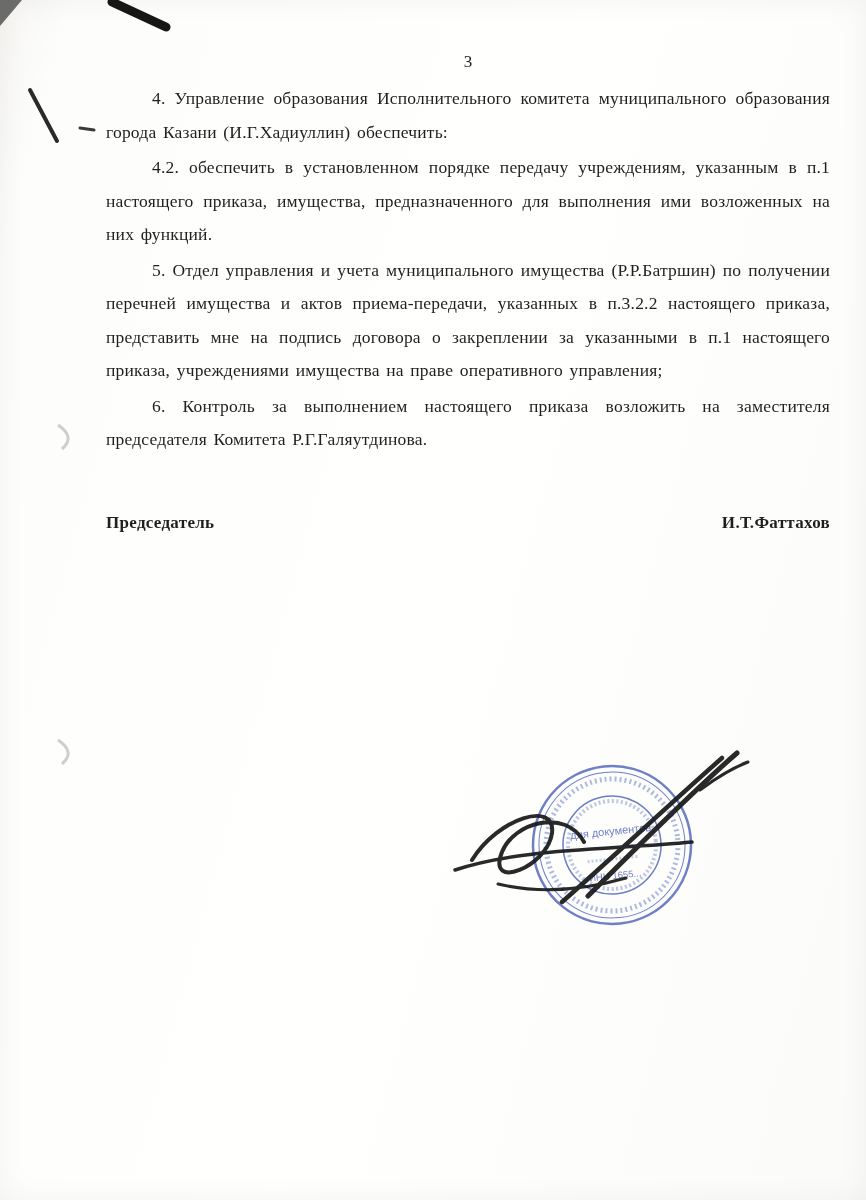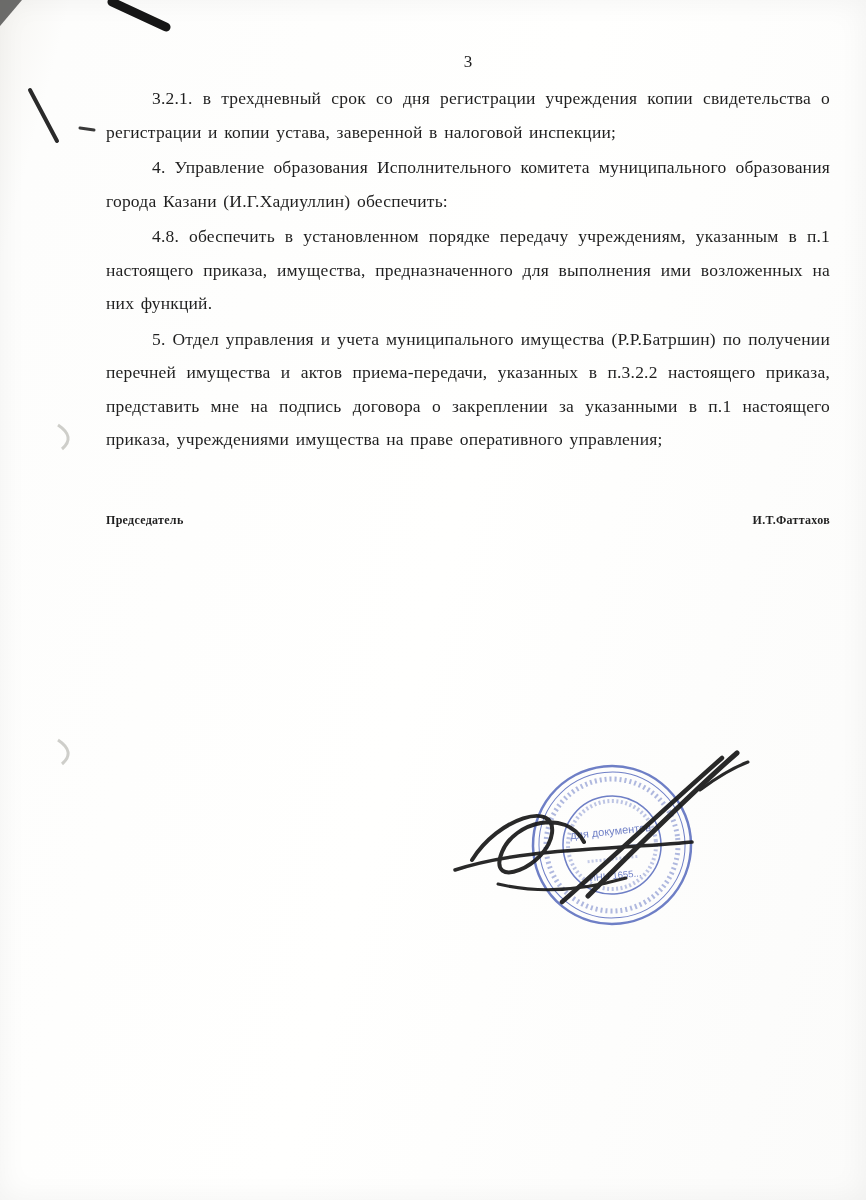--- a/index.html
+++ b/index.html
@@ -37,21 +37,21 @@
     line-height: 33.5px;
     letter-spacing: 0.2px;
     word-spacing: 2px;
     hyphens: none;
   }
   .signature-row {
     display: flex;
     justify-content: space-between;
     align-items: baseline;
     margin-top: 56px;
-    font-size: 12px;
+    font-size: 17px;
     font-weight: bold;
     letter-spacing: 0.3px;
   }
   #overlay {
     position: absolute;
     left: 0; top: 0;
     width: 866px;
     height: 1200px;
     pointer-events: none;
   }
@@ -61,24 +61,24 @@
   }
 </style>
 </head>
 <body>
 
 <div id="page">
 
   <div id="content">
     <div class="page-number">3</div>
 
-    <p class="para">3.2.1. в трехдневный срок со дня регистрации        учреждения        копии свидетельства о регистрации и копии устава, заверенной в налоговой инспекции;</p>
     <p class="para">4. Управление образования Исполнительного комитета муниципального образования города Казани (И.Г.Хадиуллин) обеспечить:</p>
-    <p class="para">4.8. обеспечить в установленном порядке передачу учреждениям, указанным в п.1 настоящего приказа, имущества, предназначенного для выполнения ими возложенных на них функций.</p>
+    <p class="para">4.2. обеспечить в установленном порядке передачу учреждениям, указанным в п.1 настоящего приказа, имущества, предназначенного для выполнения ими возложенных на них функций.</p>
     <p class="para">5. Отдел управления и учета муниципального имущества (Р.Р.Батршин) по получении перечней имущества и актов приема-передачи, указанных в п.3.2.2 настоящего приказа, представить мне на подпись договора о закреплении за указанными в п.1 настоящего приказа, учреждениями имущества на праве оперативного управления;</p>
+    <p class="para">6. Контроль за выполнением настоящего приказа возложить на заместителя председателя Комитета Р.Г.Галяутдинова.</p>
 
     <div class="signature-row">
       <span>Председатель</span>
       <span>И.Т.Фаттахов</span>
     </div>
   </div>
 
   <svg id="overlay" viewBox="0 0 866 1200" xmlns="http://www.w3.org/2000/svg">
 
     <g>

